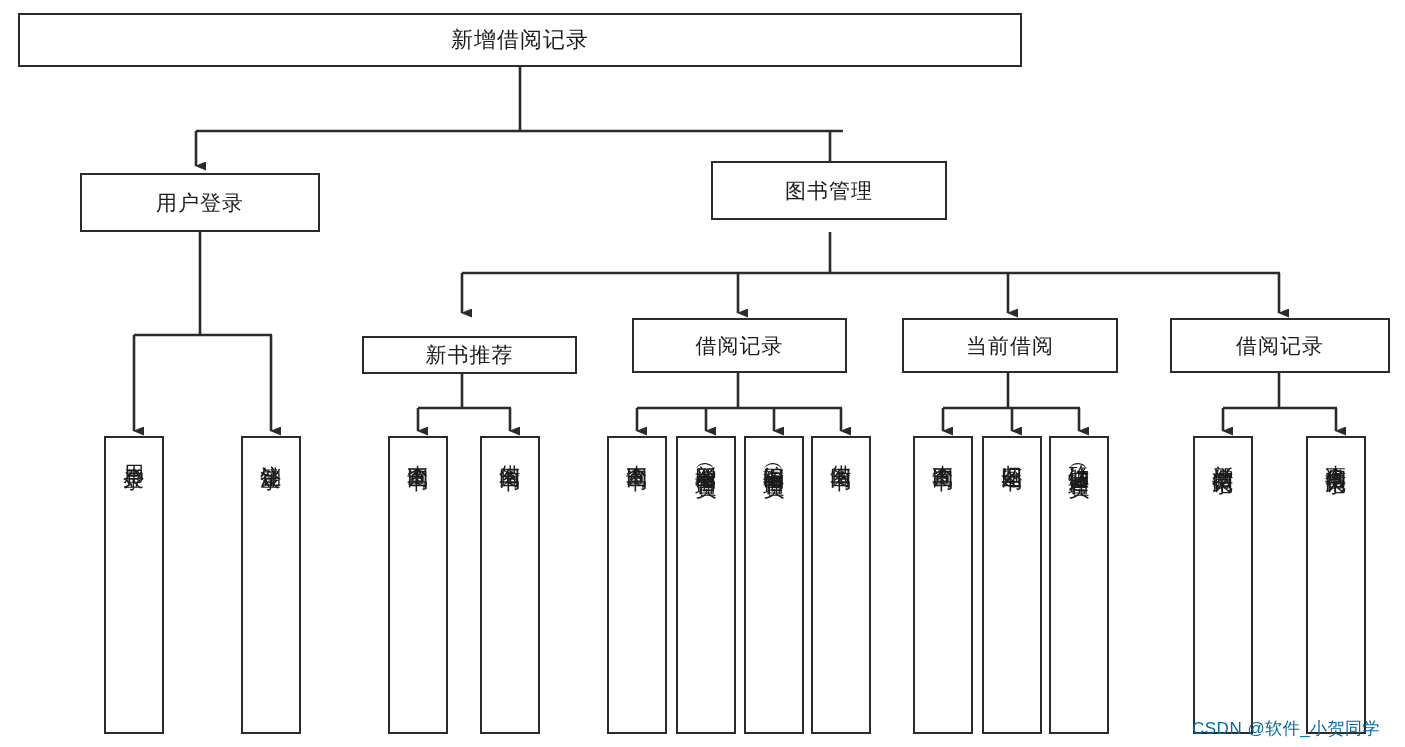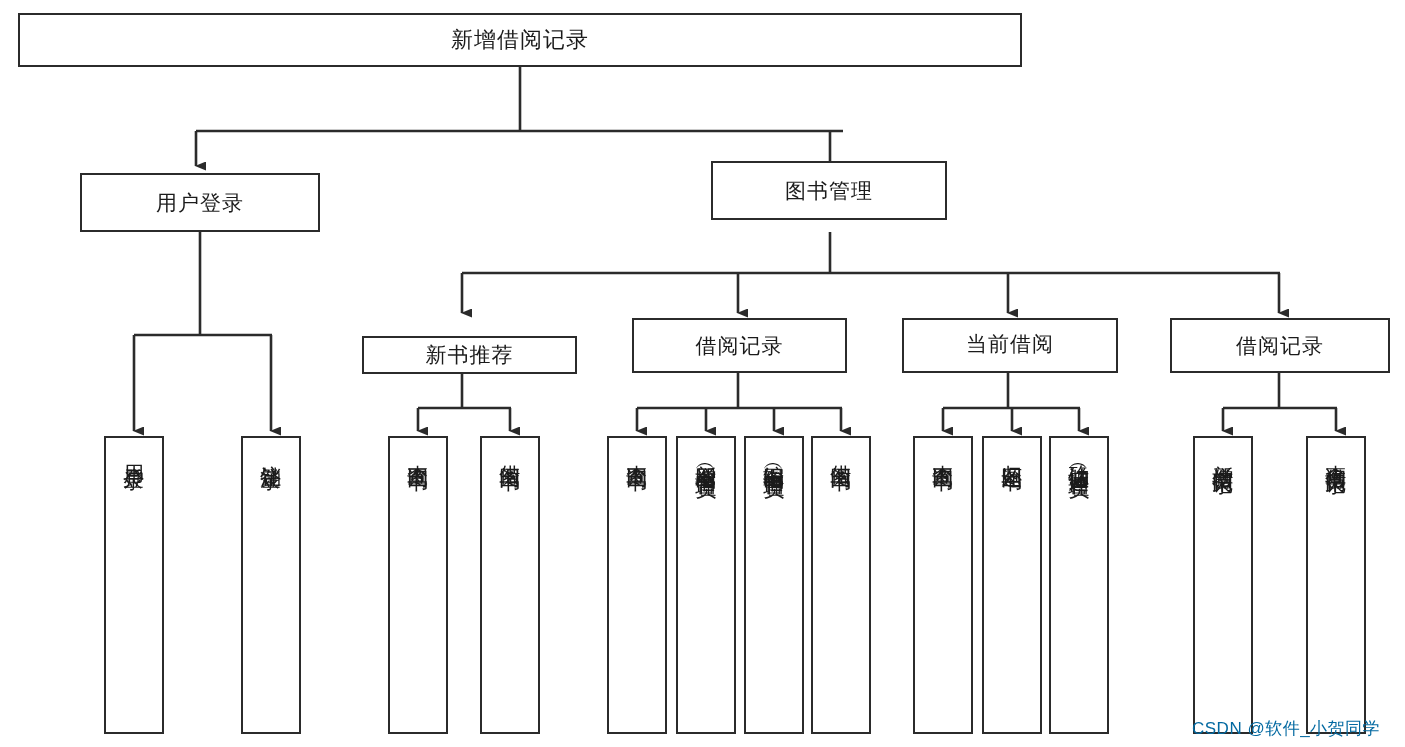--- a/index.html
+++ b/index.html
@@ -120,21 +120,21 @@
     </g>
   </svg>
 
   <div class="node horiz root" style="left:18px; top:13px; width:1004px; height:54px;">新增借阅记录</div>
 
   <div class="node horiz" style="left:80px; top:173px; width:240px; height:59px;">用户登录</div>
   <div class="node horiz" style="left:711px; top:161px; width:236px; height:59px;">图书管理</div>
 
   <div class="node horiz" style="left:362px; top:302px; width:215px; height:38px;margin-top:34px;">新书推荐</div>
   <div class="node horiz" style="left:632px; top:318px; width:215px; height:55px;">借阅记录</div>
-  <div class="node horiz" style="left:902px; top:318px; width:216px; height:55px;font-family:Liberation Mono, monospace;">当前借阅</div>
+  <div class="node horiz" style="left:902px; top:318px; width:216px; height:55px;">当前借阅</div>
   <div class="node horiz" style="left:1170px; top:318px; width:220px; height:55px;">借阅记录</div>
 
   <div class="node vert" style="left:104px; top:436px; width:60px; height:298px;">
     <span class="vert-label">用户登录</span>
   </div>
   <div class="node vert" style="left:241px; top:436px; width:60px; height:298px;">
     <span class="vert-label">注销登录</span>
   </div>
 
   <div class="node vert" style="left:388px; top:436px; width:60px; height:298px;">

